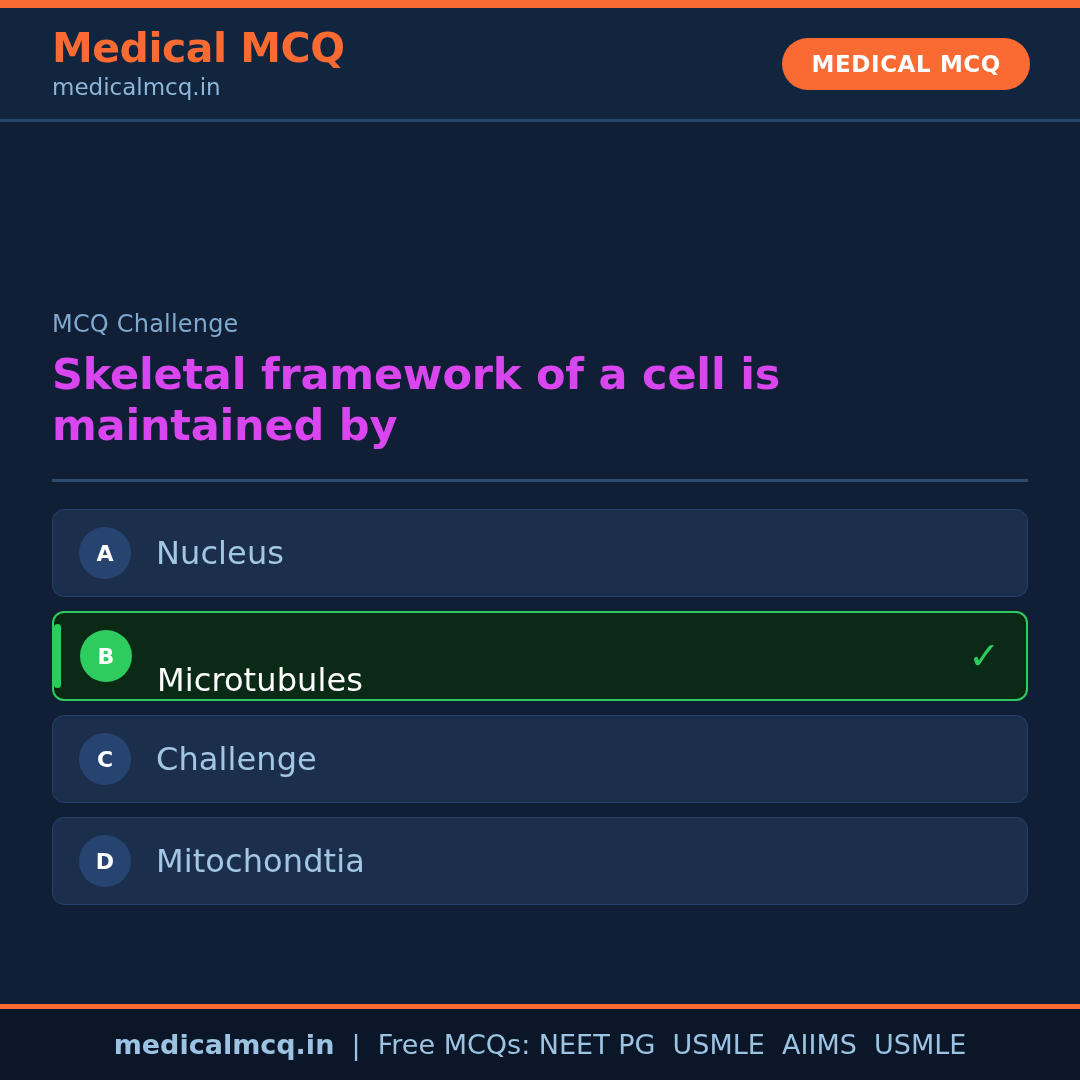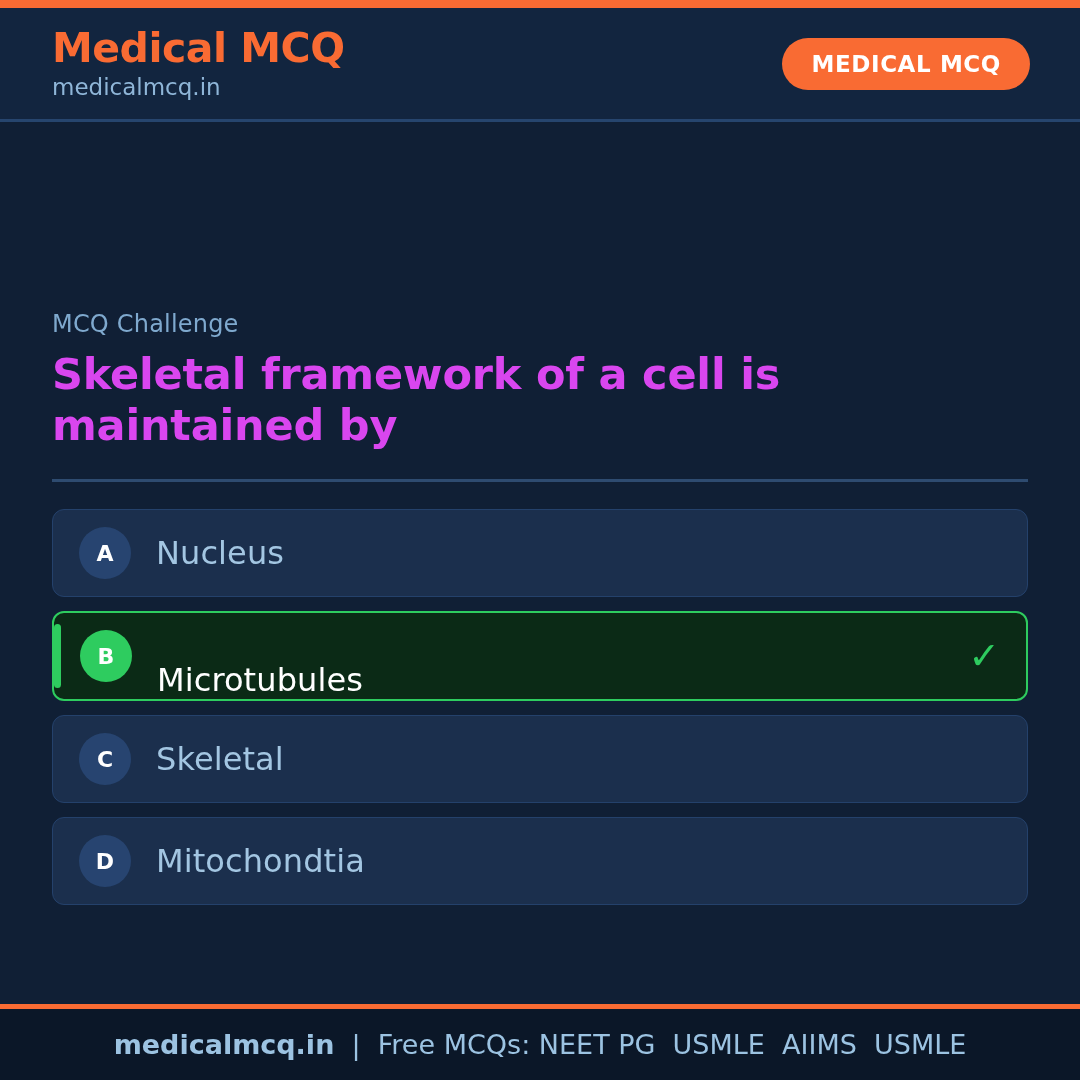--- a/index.html
+++ b/index.html
@@ -236,21 +236,21 @@
 
       <div class="option correct">
         <div class="accent-bar"></div>
         <div class="opt-badge">B</div>
         <div class="opt-text">Microtubules</div>
         <div class="opt-mark">✓</div>
       </div>
 
       <div class="option">
         <div class="opt-badge">C</div>
-        <div class="opt-text">Skeletal</div>
+        <div class="opt-text">Challenge</div>
         <div class="opt-mark"></div>
       </div>
 
       <div class="option">
         <div class="opt-badge">D</div>
         <div class="opt-text">Mitochondtia</div>
         <div class="opt-mark"></div>
       </div>
 
     </div>

